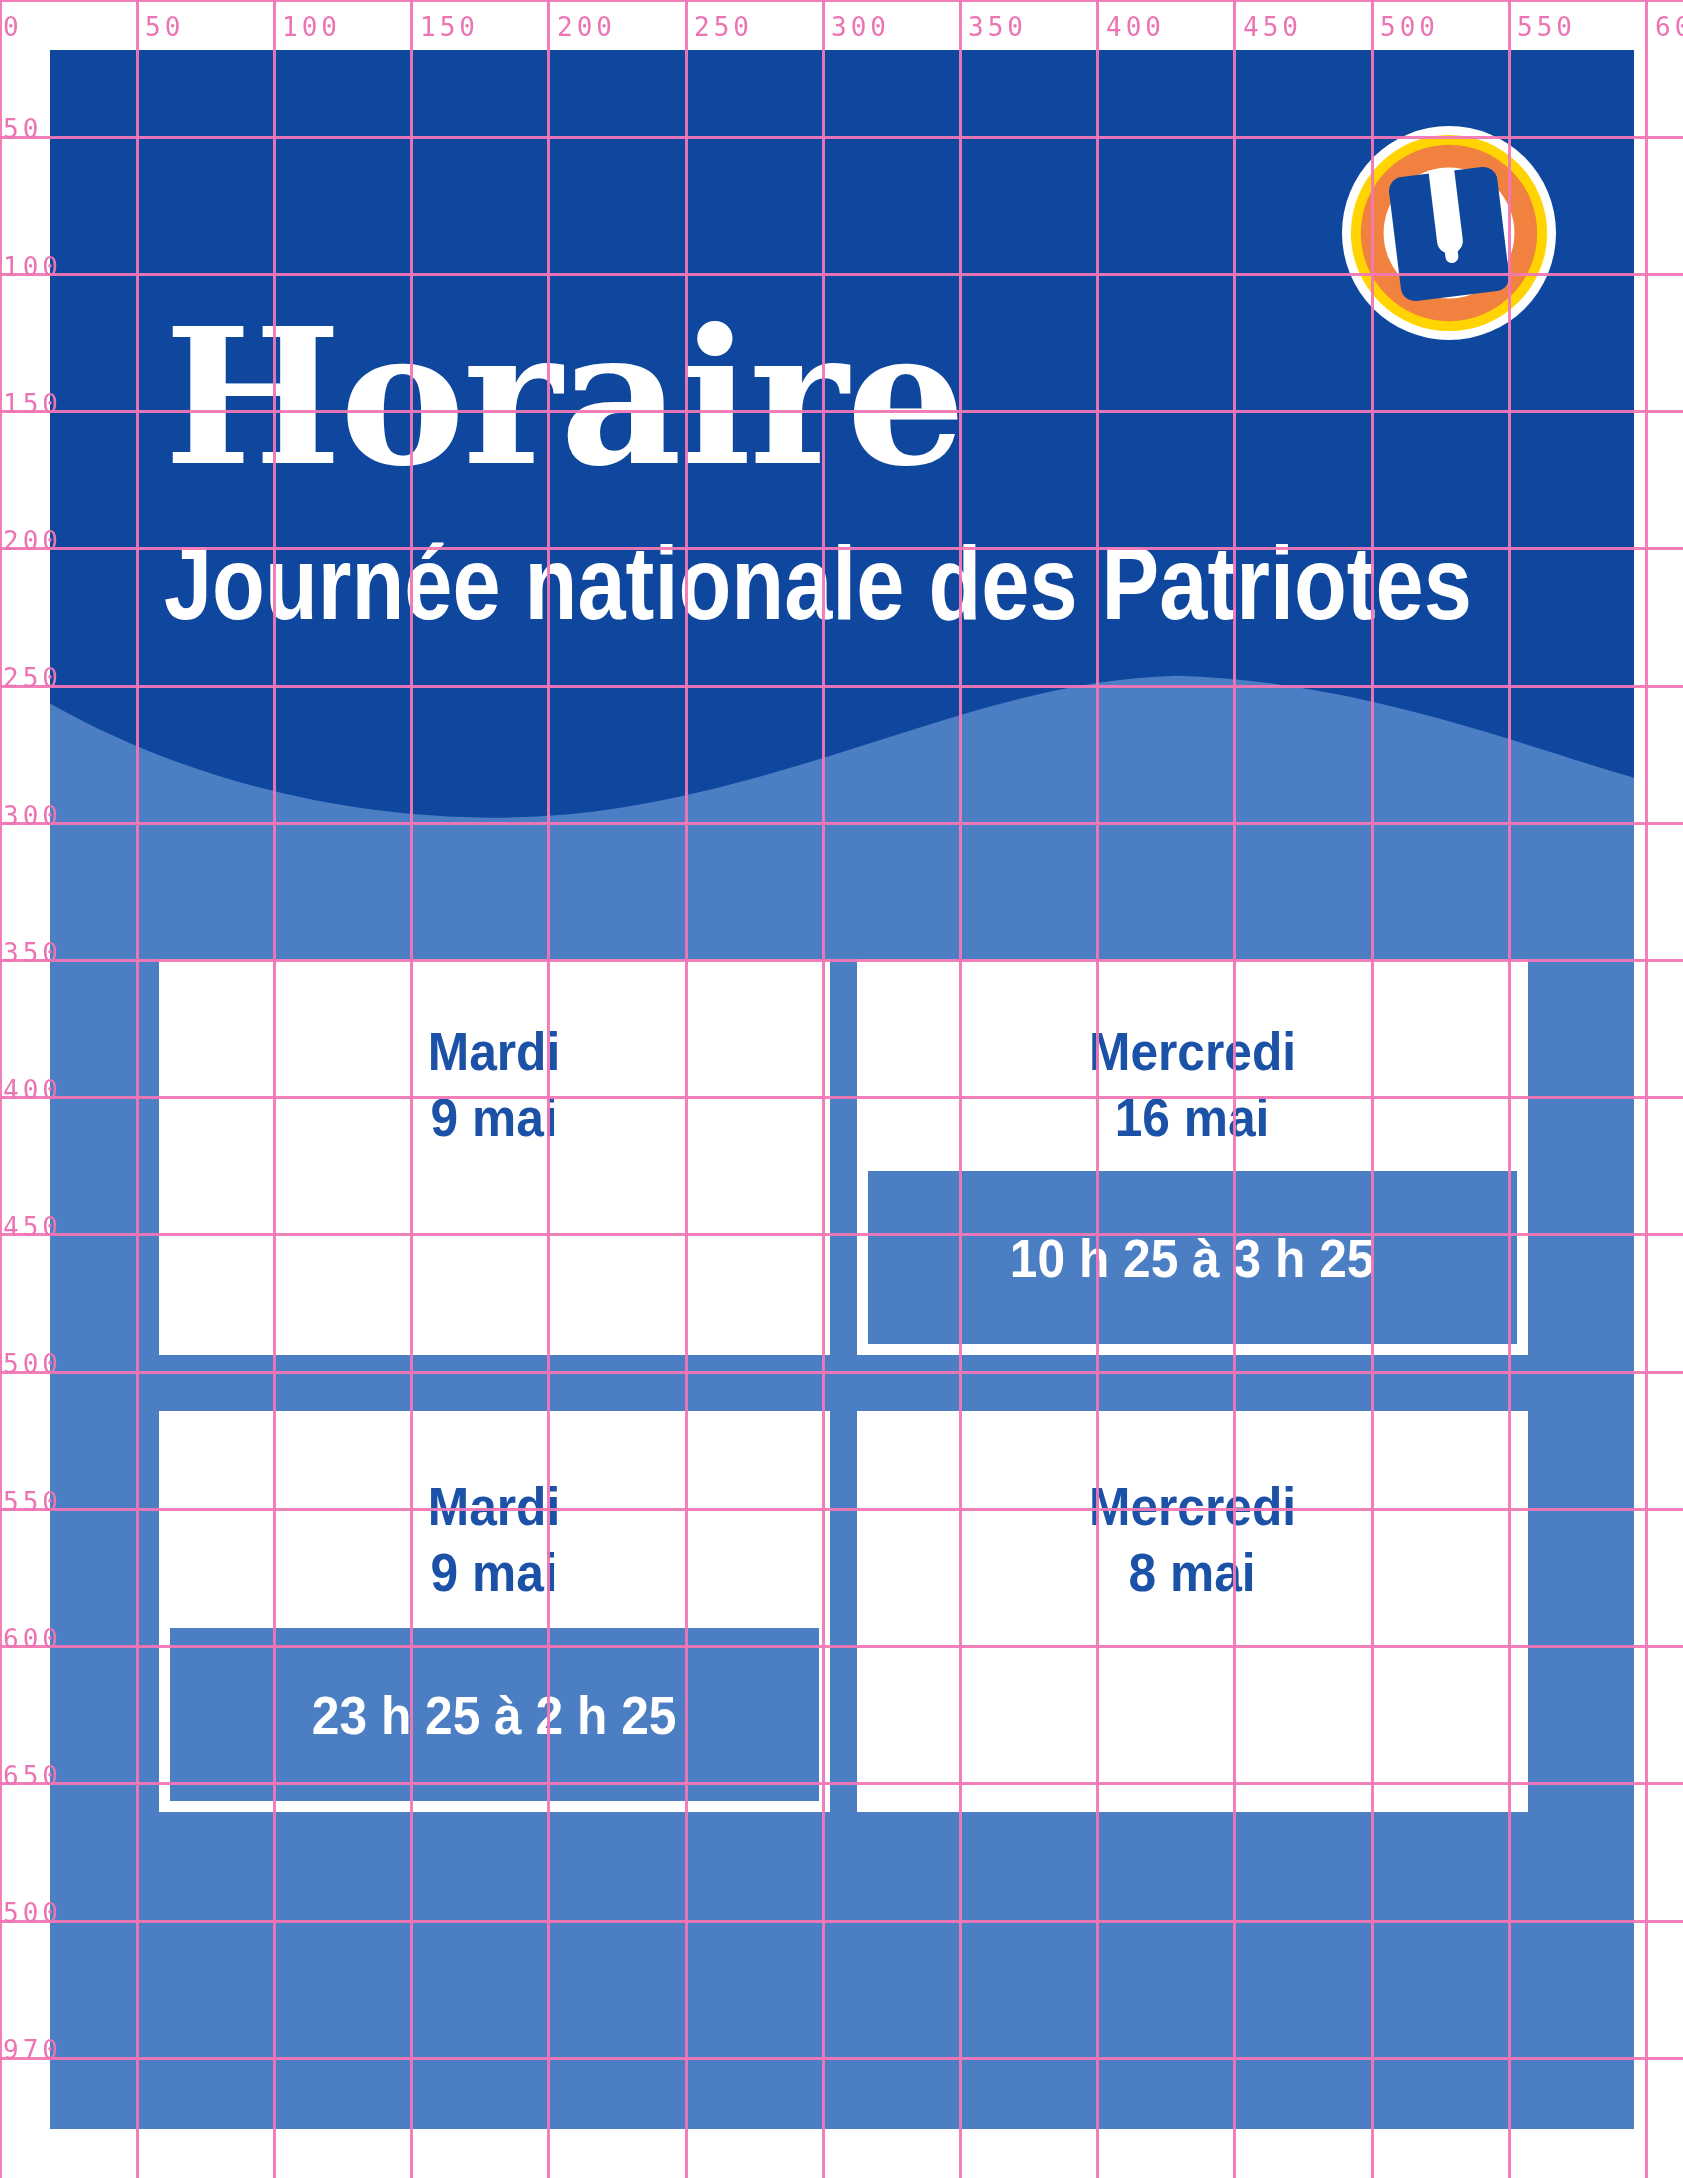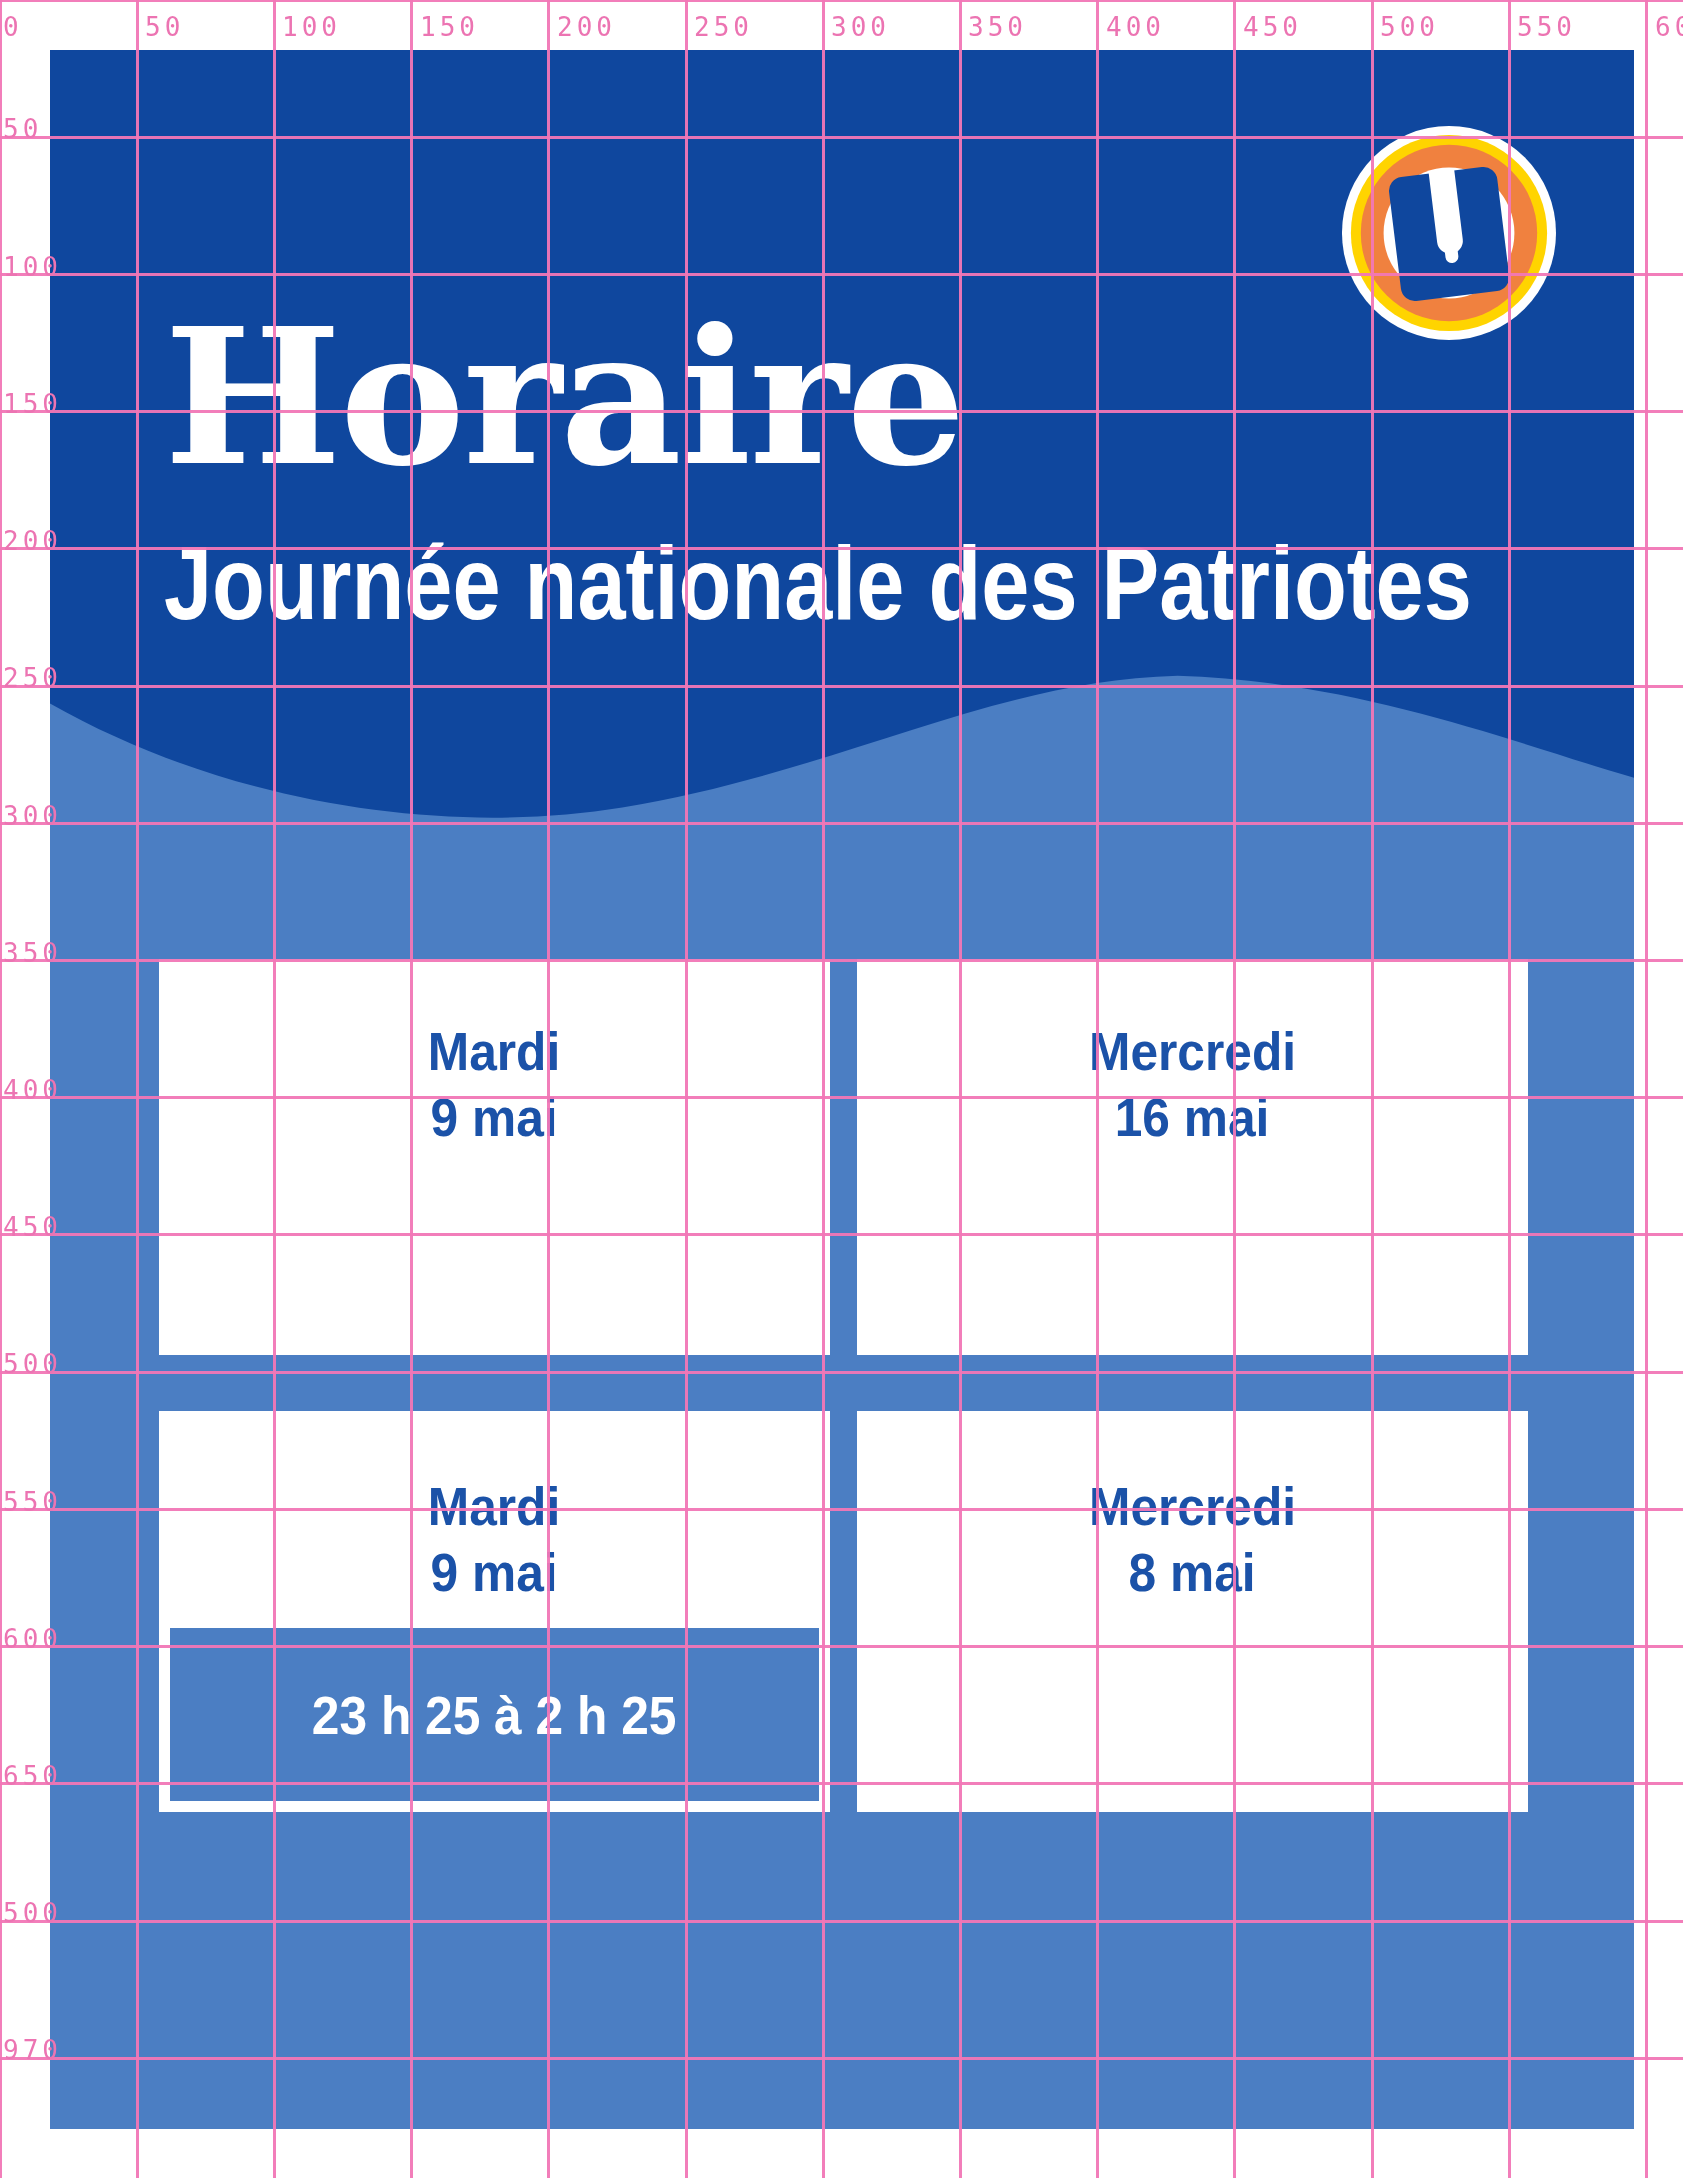--- a/index.html
+++ b/index.html
@@ -111,20 +111,23 @@
       <div class="card-dates">
         <span class="line">Mardi</span>
         <span class="line">9 mai</span>
       </div>
     </div>
 
     <div class="card c2">
       <div class="card-dates">
         <span class="line">Mercredi</span>
         <span class="line">16 mai</span>
+      </div>
+      <div class="card-band">
+        <span class="hours">10 h 25 à 3 h 25</span>
       </div>
     </div>
 
     <div class="card c3">
       <div class="card-dates">
         <span class="line">Mardi</span>
         <span class="line">9 mai</span>
       </div>
       <div class="card-band">
         <span class="hours">23 h 25 à 2 h 25</span>

